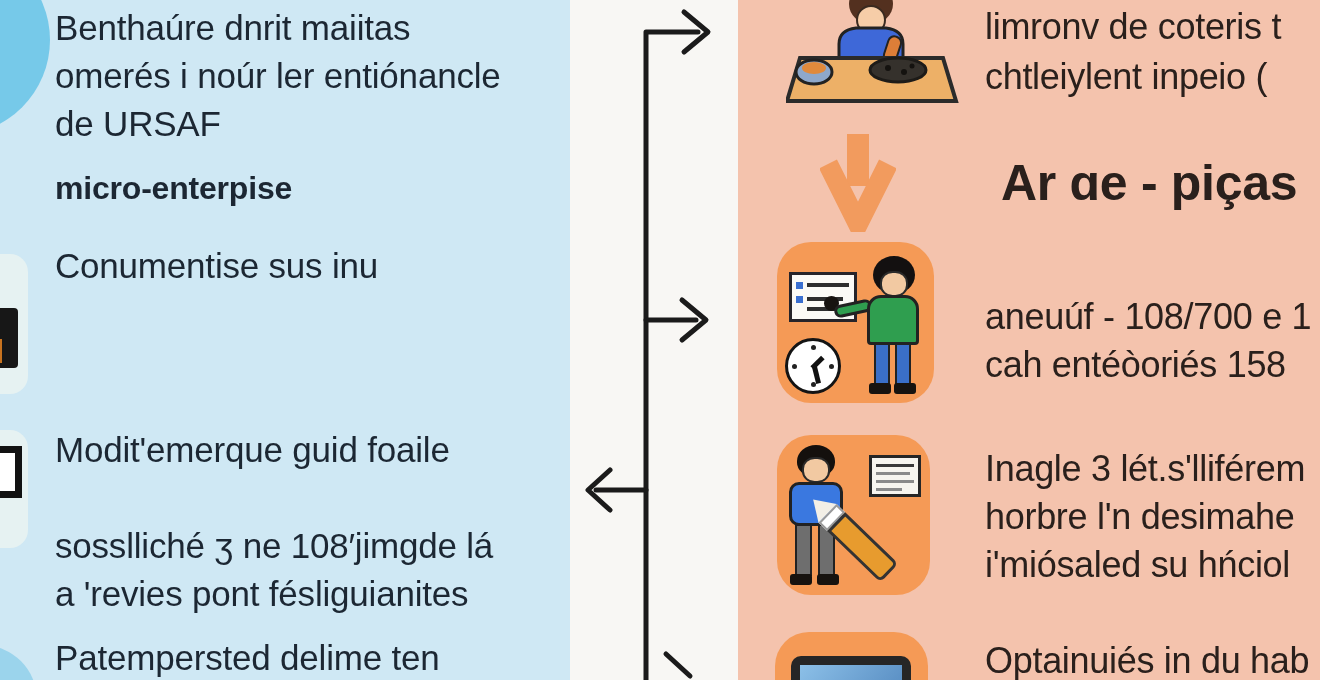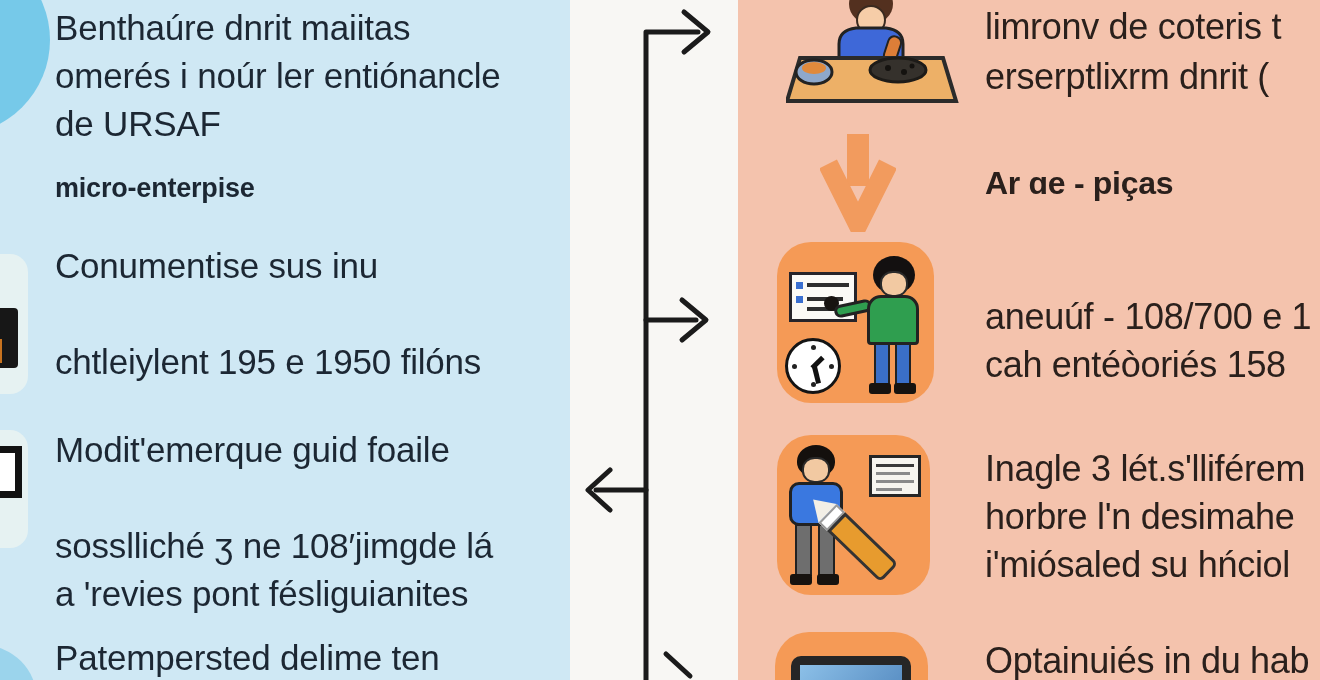--- a/index.html
+++ b/index.html
@@ -29,30 +29,30 @@
     background:#171717;border-radius:4px;}
   .calc-orange{position:absolute;left:2px;bottom:5px;width:20px;height:24px;background:#c8731f;}
   .card2{position:absolute;left:-32px;top:430px;width:60px;height:118px;
     border-radius:18px;background:var(--card-mint,#e6f2f2);}
   .frame-icon{position:absolute;left:10px;top:16px;width:44px;height:52px;
     background:#ffffff;border:7px solid #121212;box-sizing:border-box;}
 
   
   .ltxt{position:absolute;left:55px;font-size:35px;line-height:40px;
     color:var(--left-text,#1c2733);white-space:nowrap;letter-spacing:-0.2px;}
-  .lhead{font-weight:700;font-size:27px;}
+  .lhead{font-weight:700;font-size:32px;}
   .b1l1{top:8px}.b1l2{top:56px}.b1l3{top:104px}
   .lhead{top:168px}
   .b2l1{top:246px}.b2l2{top:294px}.b2l3{top:342px}
   .b3l1{top:430px}.b3l2{top:478px}.b3l3{top:526px}.b3l4{top:574px}
   .b4l1{top:638px}
 
   .rtxt{position:absolute;left:247px;font-size:36px;line-height:42px;
     color:var(--right-text,#2a201c);white-space:nowrap;letter-spacing:-0.3px;}
-  .rhead{font-weight:700;font-size:32px;}
+  .rhead{font-weight:700;font-size:50px;margin-left:16px;}
   .r1l1{top:6px}.r1l2{top:56px}
   .rhead{top:162px}
   .r2l1{top:248px}.r2l2{top:296px}.r2l3{top:344px}
   .r3l1{top:448px}.r3l2{top:496px}.r3l3{top:544px}
   .r4l1{top:640px}
 
   
   .connector{position:absolute;left:0;top:0;width:1320px;height:680px;pointer-events:none;}
   .connector path{stroke:var(--flow-black,#1b1b1b);stroke-width:5;fill:none;
     stroke-linecap:round;stroke-linejoin:round;}
@@ -148,21 +148,20 @@
       <div class="frame-icon"></div>
     </div>
 
     <div class="circle-bottom"></div>
 
     <div class="ltxt b1l1">Benthaúre dnrit maiitas</div>
     <div class="ltxt b1l2">omerés i noúr ler entiónancle</div>
     <div class="ltxt b1l3">de URSAF</div>
     <div class="ltxt lhead">micro-enterpise</div>
     <div class="ltxt b2l1">Conumentise sus inu</div>
-    <div class="ltxt b2l3">chtleiylent 195 e 1950 filóns</div>
     <div class="ltxt b3l1">Modit'emerque guid foaile</div>
     <div class="ltxt b3l3">sosslliché ʒ ne 108′jimgde lá</div>
     <div class="ltxt b3l4">a 'revies pont fésliguianites</div>
     <div class="ltxt b4l1">Patempersted delime ten</div>
   </div>
 
   <div class="gutter"></div>
 
   <div class="right-panel">
 
@@ -237,21 +236,21 @@
       </div>
     </div>
 
     <div class="sq sq4">
       <div class="laptop">
         <div class="screen"></div>
       </div>
     </div>
 
     <div class="rtxt r1l1">limronv de coteris t</div>
-    <div class="rtxt r1l2">erserptlixrm dnrit (</div>
+    <div class="rtxt r1l2">chtleiylent inpeio (</div>
     <div class="rtxt rhead">Ar ɑe - piças</div>
     <div class="rtxt r2l2">aneuúf - 108/700 e 1</div>
     <div class="rtxt r2l3">cah entéòoriés 158</div>
     <div class="rtxt r3l1">Inagle 3 lét.s'lliférem</div>
     <div class="rtxt r3l2">horbre l'n desimahe</div>
     <div class="rtxt r3l3">i'miósaled su hńciol</div>
     <div class="rtxt r4l1">Optainuiés in du hab</div>
   </div>
 
   <svg class="connector" viewBox="0 0 1320 680">

